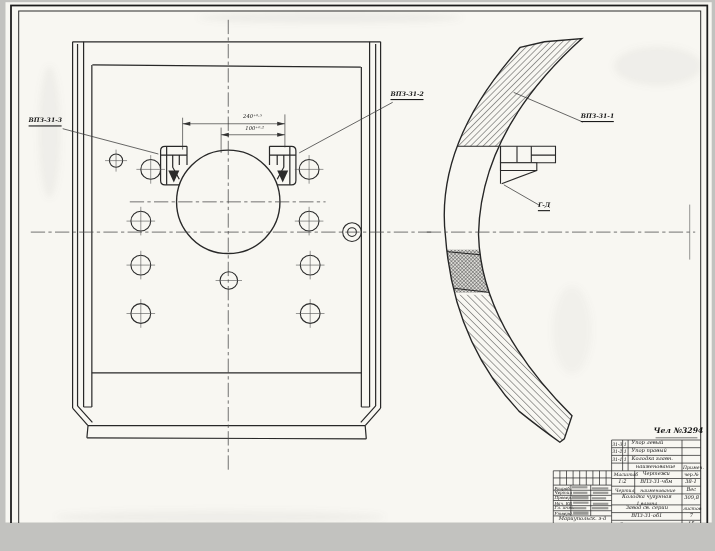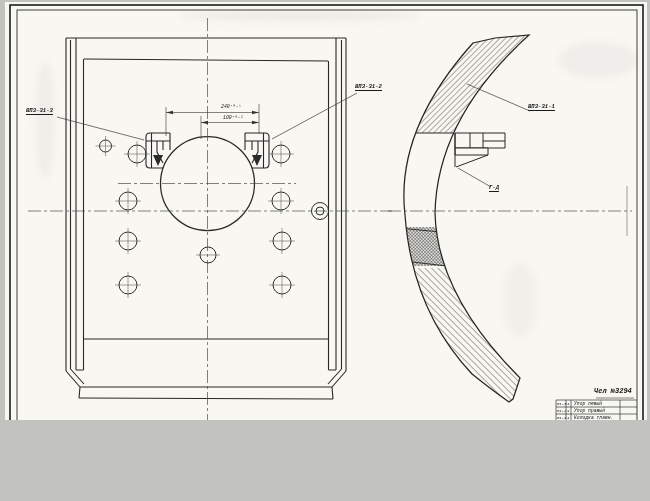--- a/index.html
+++ b/index.html
@@ -1,17 +1,17 @@
 <!DOCTYPE html>
 <html><head>
 <meta charset="utf-8">
 <style>
   html,body{margin:0;padding:0;}
   body{width:650px;height:501px;background:#c2c2bf;font-family:"DejaVu Serif","Liberation Serif",serif;}
-  #app{position:absolute;left:0;top:0;width:650px;height:420px;overflow:hidden;font-family:Liberation Mono, monospace;}
+  #app{position:absolute;left:0;top:0;width:650px;height:475px;overflow:hidden;}
   .paper{position:absolute;left:5px;top:2px;width:642px;height:490px;background:#f8f7f2;}
   svg{position:absolute;left:0;top:0;}
   .lbl{position:absolute;color:#151515;line-height:1;white-space:nowrap;}
   .hw{font-style:italic;filter:blur(.28px);}
   .callout{font-size:5.6px;font-weight:bold;border-bottom:.8px solid #1a1a1a;padding-bottom:.5px;}
   .dim{font-size:4.8px;}
   .tb{font-size:4.7px;}
   .tbs{font-size:4.2px;}
   .tiny{font-size:3.8px;filter:blur(.35px);}
   .ctr{text-align:center;}

